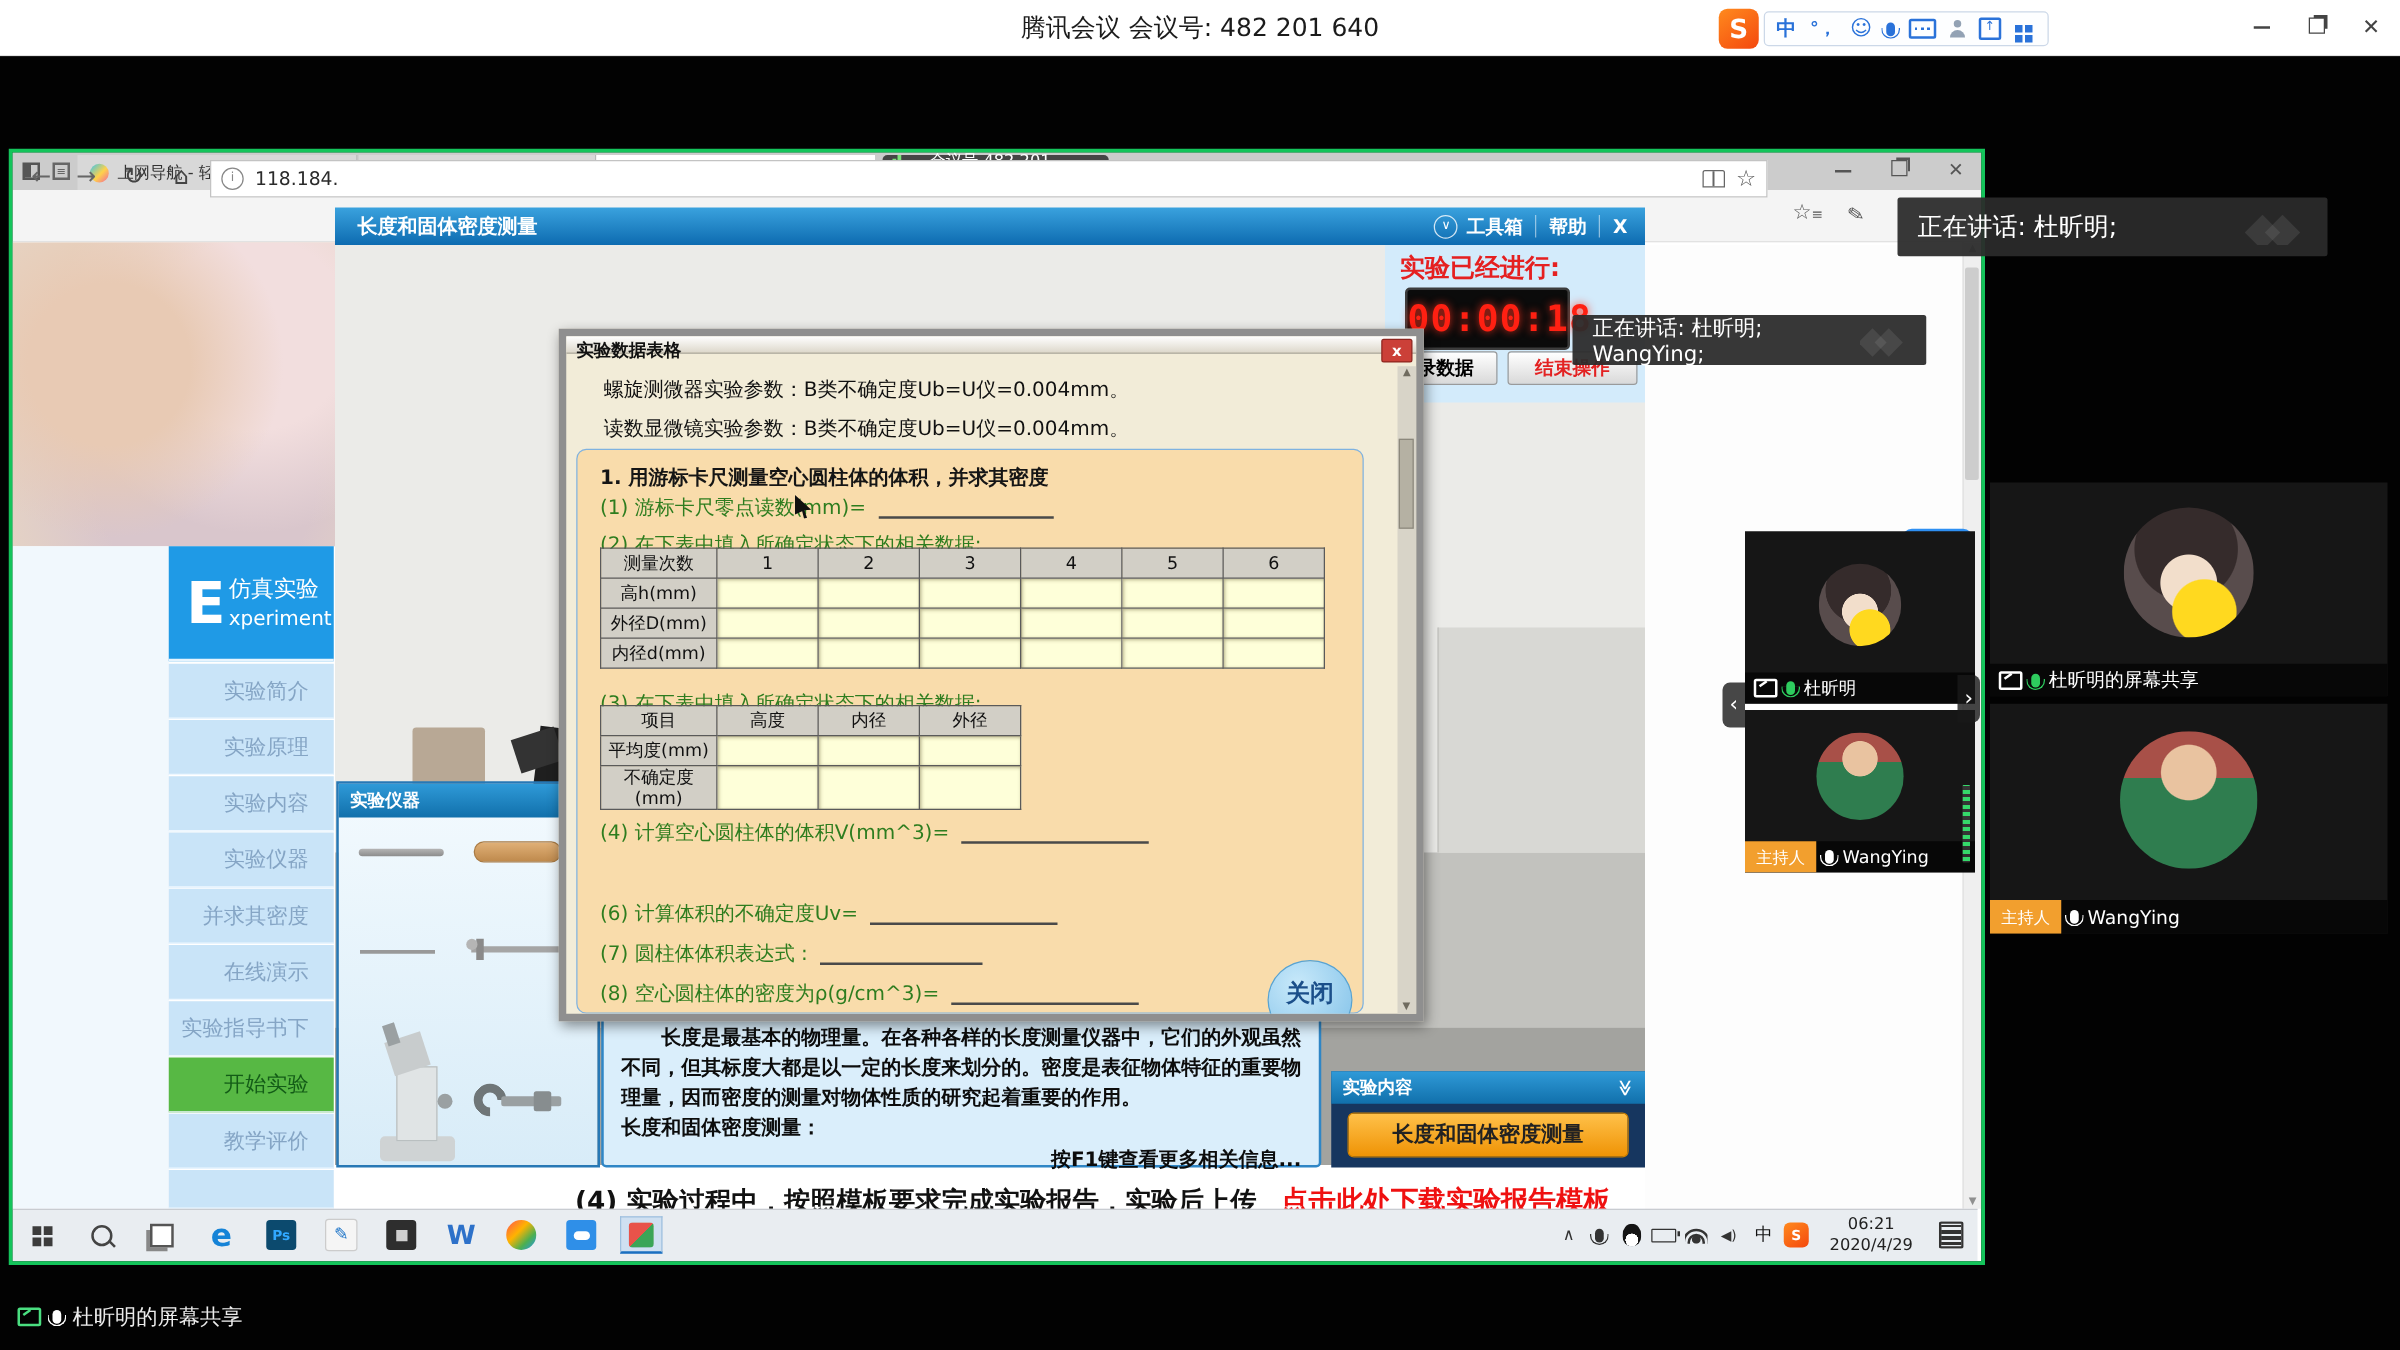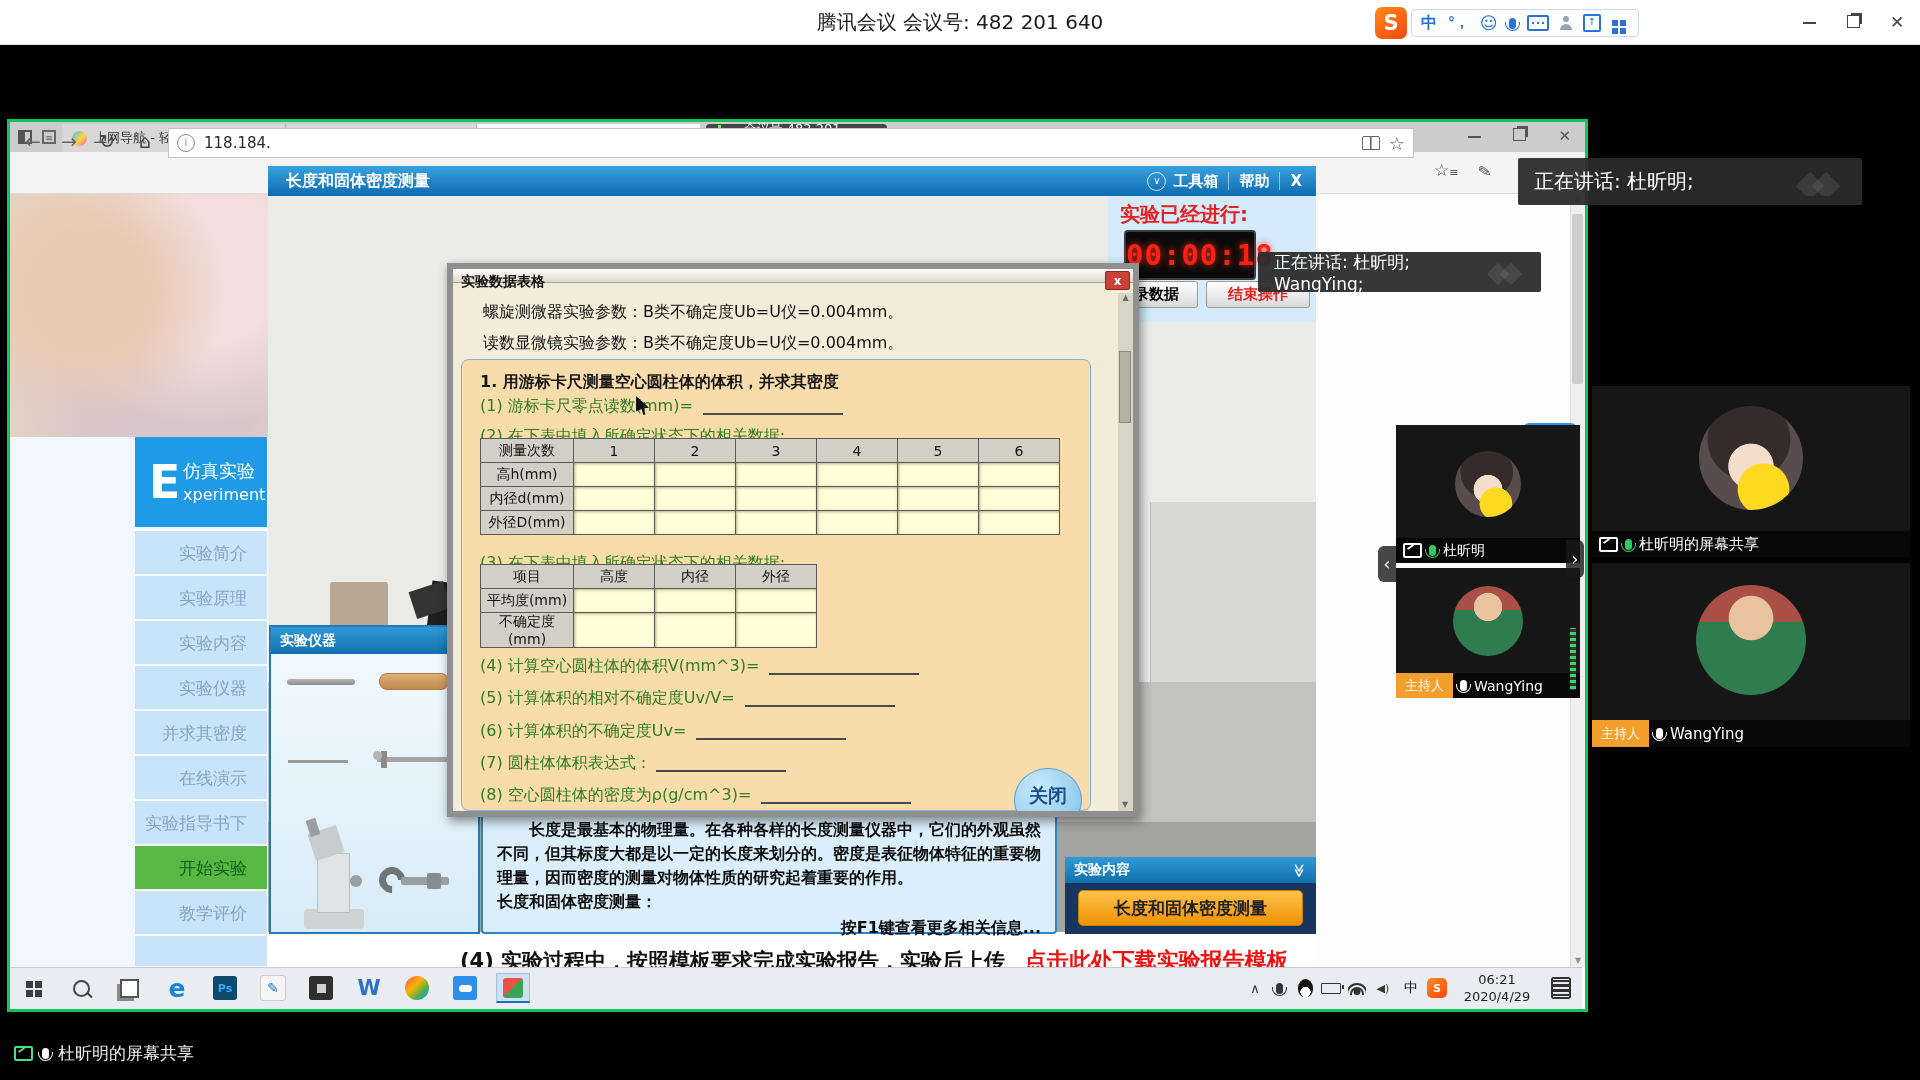--- a/index.html
+++ b/index.html
@@ -350,30 +350,30 @@
             <tr>
               <td class="hd">高h(mm)</td>
               <td class="in"></td>
                   <td class="in"></td>
               <td class="in"></td>
                   <td class="in"></td>
               <td class="in"></td>
                   <td class="in"></td>
             </tr>
             <tr>
+              <td class="hd">外径D(mm)</td>
+              <td class="in"></td>
+                  <td class="in"></td>
+              <td class="in"></td>
+                  <td class="in"></td>
+              <td class="in"></td>
+                  <td class="in"></td>
+            </tr>
+            <tr>
               <td class="hd">内径d(mm)</td>
-              <td class="in"></td>
-                  <td class="in"></td>
-              <td class="in"></td>
-                  <td class="in"></td>
-              <td class="in"></td>
-                  <td class="in"></td>
-            </tr>
-            <tr>
-              <td class="hd">外径D(mm)</td>
               <td class="in"></td>
                   <td class="in"></td>
               <td class="in"></td>
                   <td class="in"></td>
               <td class="in"></td>
                   <td class="in"></td>
             </tr>
           </tbody>
             </table>
 
@@ -397,23 +397,20 @@
               <td class="hd">不确定度(mm)</td>
               <td class="in"></td>
                   <td class="in"></td>
               <td class="in"></td>
             </tr>
           </tbody>
             </table>
 
           <div class="a q" style="top:296px">
             <span>(4) 计算空心圆柱体的体积V(mm^3)=</span><span class="uline" style="width:150px"></span>
-          </div>
-          <div class="a q" style="top:328px">
-            <span>(5) 计算体积的相对不确定度Uv/V=</span><span class="uline" style="width:150px"></span>
           </div>
           <div class="a q" style="top:361px">
             <span>(6) 计算体积的不确定度Uv=</span><span class="uline" style="width:150px"></span>
           </div>
           <div class="a q" style="top:393px">
             <span>(7) 圆柱体体积表达式 :</span><span class="uline" style="width:130px"></span>
           </div>
           <div class="a q" style="top:425px">
             <span>(8) 空心圆柱体的密度为ρ(g/cm^3)=</span><span class="uline" style="width:150px"></span>
           </div>

